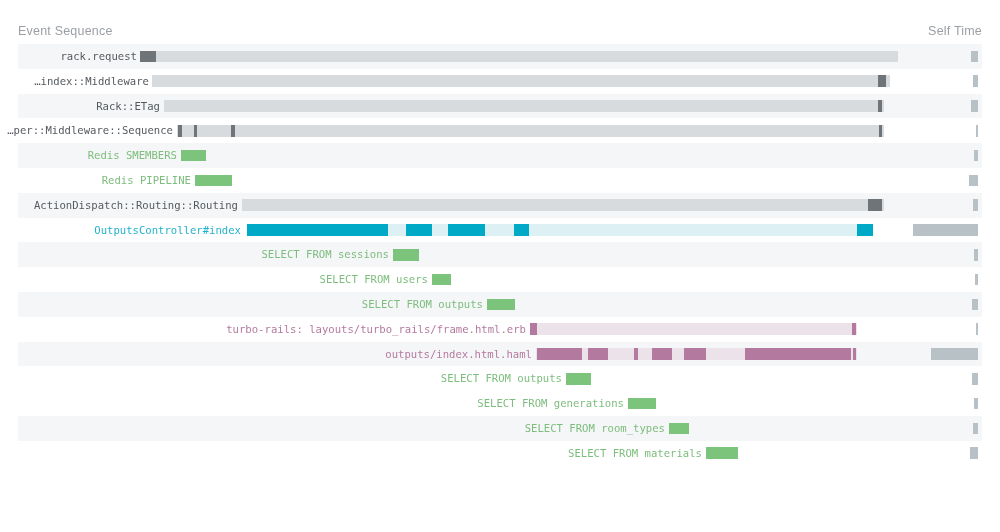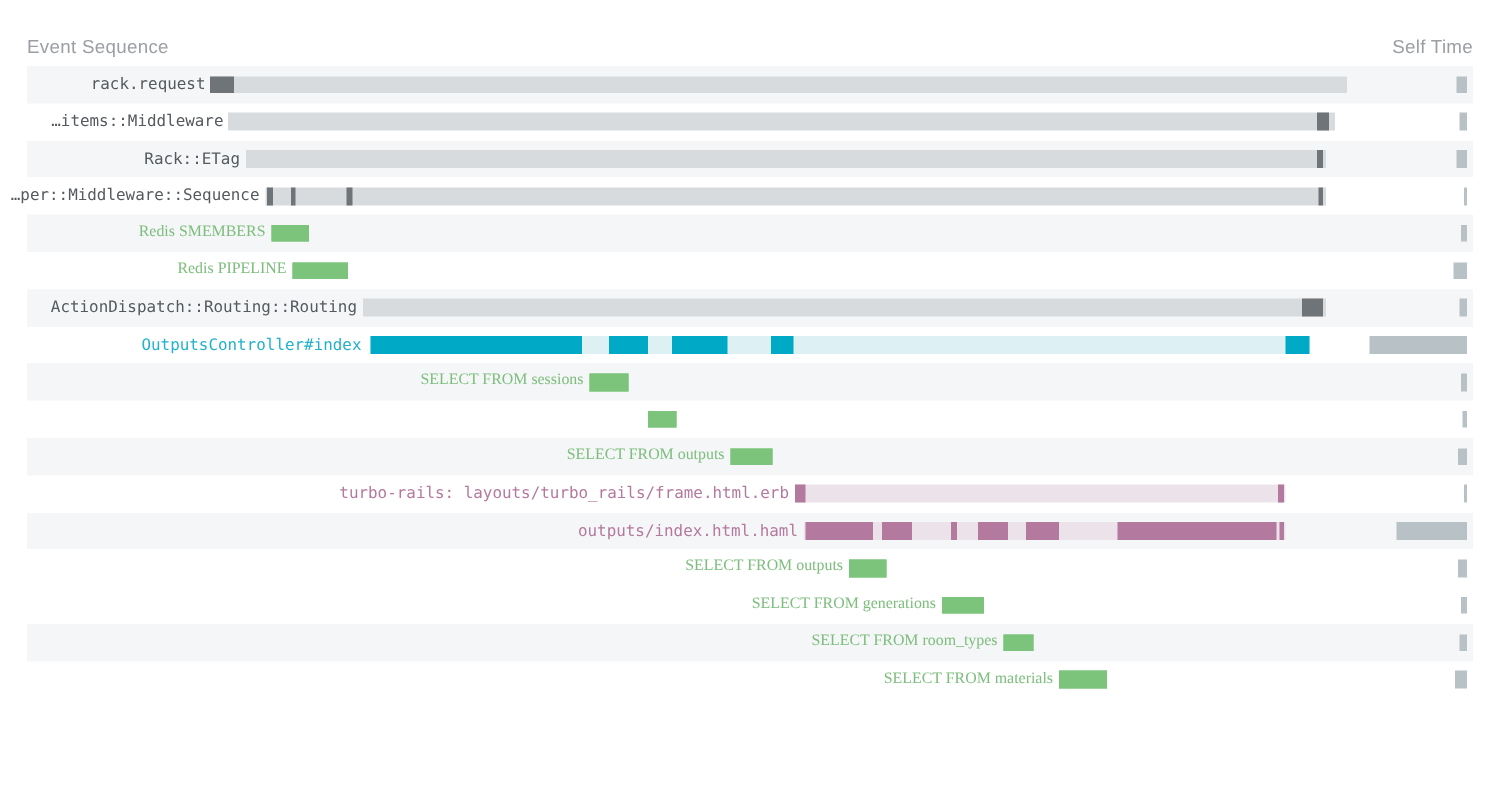--- a/index.html
+++ b/index.html
@@ -22,21 +22,21 @@
   .rows{position:absolute;left:0;top:44px;width:1000px;}
   .row{position:relative;height:24.8px;width:1000px;}
   .row .rowbg{position:absolute;left:18px;top:0;width:964px;height:24.8px;}
   .row.alt .rowbg{background:#f5f6f7;}
   .row .label{
     position:absolute;top:0;height:24.8px;line-height:24.8px;
     font-family:"DejaVu Sans Mono","Liberation Mono",monospace;
     font-size:10.6px;white-space:nowrap;text-align:right;
   }
   .label.c-dark{color:#555a5f;}
-  .label.c-green{color:#7dbd7d;font-family:Liberation Serif, serif;}
+  .label.c-green{color:#7dbd7d;}
   .label.c-cyan{color:#22b2cc;}
   .label.c-purple{color:#b4799e;}
 
   .track{position:absolute;top:6.6px;height:11.6px;}
   .seg{position:absolute;top:0;height:11.6px;}
 
   
   .t-grey   {background:#d8dbdd;}
   .s-grey   {background:#6f7479;}
   .t-green  {background:#7cc47c;}
@@ -62,21 +62,21 @@
   <div class="rows" id="rows">
       <div class="row alt">
         <div class="rowbg"></div>
         <div class="label c-dark" style="left: 0px; width: 137px;">rack.request</div>
         <div class="track t-grey" style="left: 140px; width: 758px;"></div>
         <div class="seg s-grey" style="left: 140px; width: 16px; position: absolute; top: 6.6px;"></div>
         <div class="selftime" style="left: 971px; width: 7px;"></div>
       </div>
       <div class="row">
         <div class="rowbg"></div>
-        <div class="label c-dark" style="left: 0px; width: 149px;">…items::Middleware</div>
+        <div class="label c-dark" style="left: 0px; width: 149px;">…index::Middleware</div>
         <div class="track t-grey" style="left: 152px; width: 738px;"></div>
         <div class="seg s-grey" style="left: 878px; width: 8px; position: absolute; top: 6.6px;"></div>
         <div class="selftime" style="left: 973px; width: 5px;"></div>
       </div>
       <div class="row alt">
         <div class="rowbg"></div>
         <div class="label c-dark" style="left: 0px; width: 160px;">Rack::ETag</div>
         <div class="track t-grey" style="left: 164px; width: 720px;"></div>
         <div class="seg s-grey" style="left: 878px; width: 4px; position: absolute; top: 6.6px;"></div>
         <div class="selftime" style="left: 971px; width: 7px;"></div>
@@ -125,20 +125,21 @@
       </div>
       <div class="row alt">
         <div class="rowbg"></div>
         <div class="label c-green" style="left: 0px; width: 389px; text-align: right;">SELECT FROM sessions</div>
         <div class="track t-green" style="left: 393px; width: 26px;"></div>
         <div class="seg s-green" style="left: 393px; width: 26px; position: absolute; top: 6.6px;"></div>
         <div class="selftime" style="left: 974px; width: 4px;"></div>
       </div>
       <div class="row">
         <div class="rowbg"></div>
+        <div class="label c-green" style="left: 0px; width: 428px;">SELECT FROM users</div>
         <div class="track t-green" style="left: 432px; width: 19px;"></div>
         <div class="seg s-green" style="left: 432px; width: 19px; position: absolute; top: 6.6px;"></div>
         <div class="selftime" style="left: 975px; width: 3px;"></div>
       </div>
       <div class="row alt">
         <div class="rowbg"></div>
         <div class="label c-green" style="left: 0px; width: 483px;">SELECT FROM outputs</div>
         <div class="track t-green" style="left: 487px; width: 28px;"></div>
         <div class="seg s-green" style="left: 487px; width: 28px; position: absolute; top: 6.6px;"></div>
         <div class="selftime" style="left: 972px; width: 6px;"></div>

